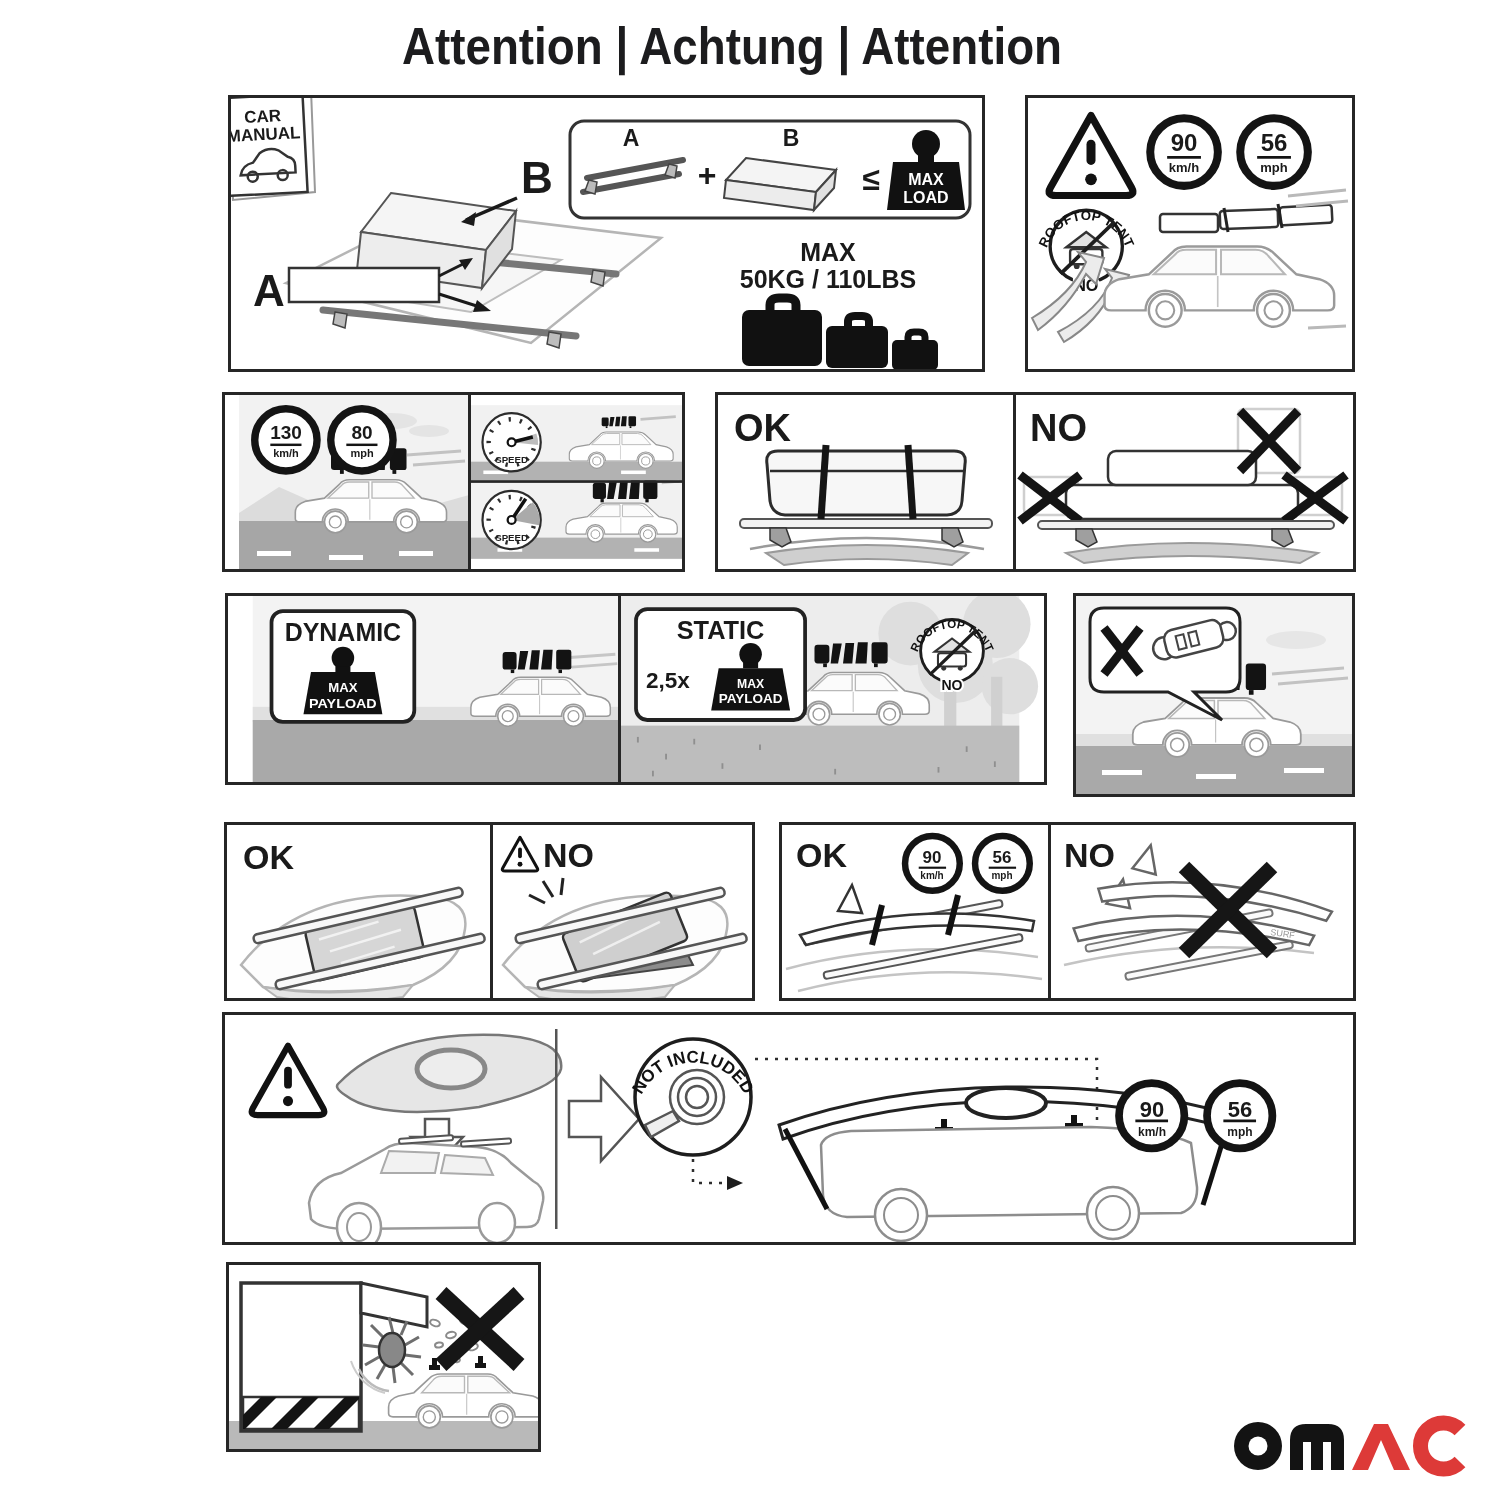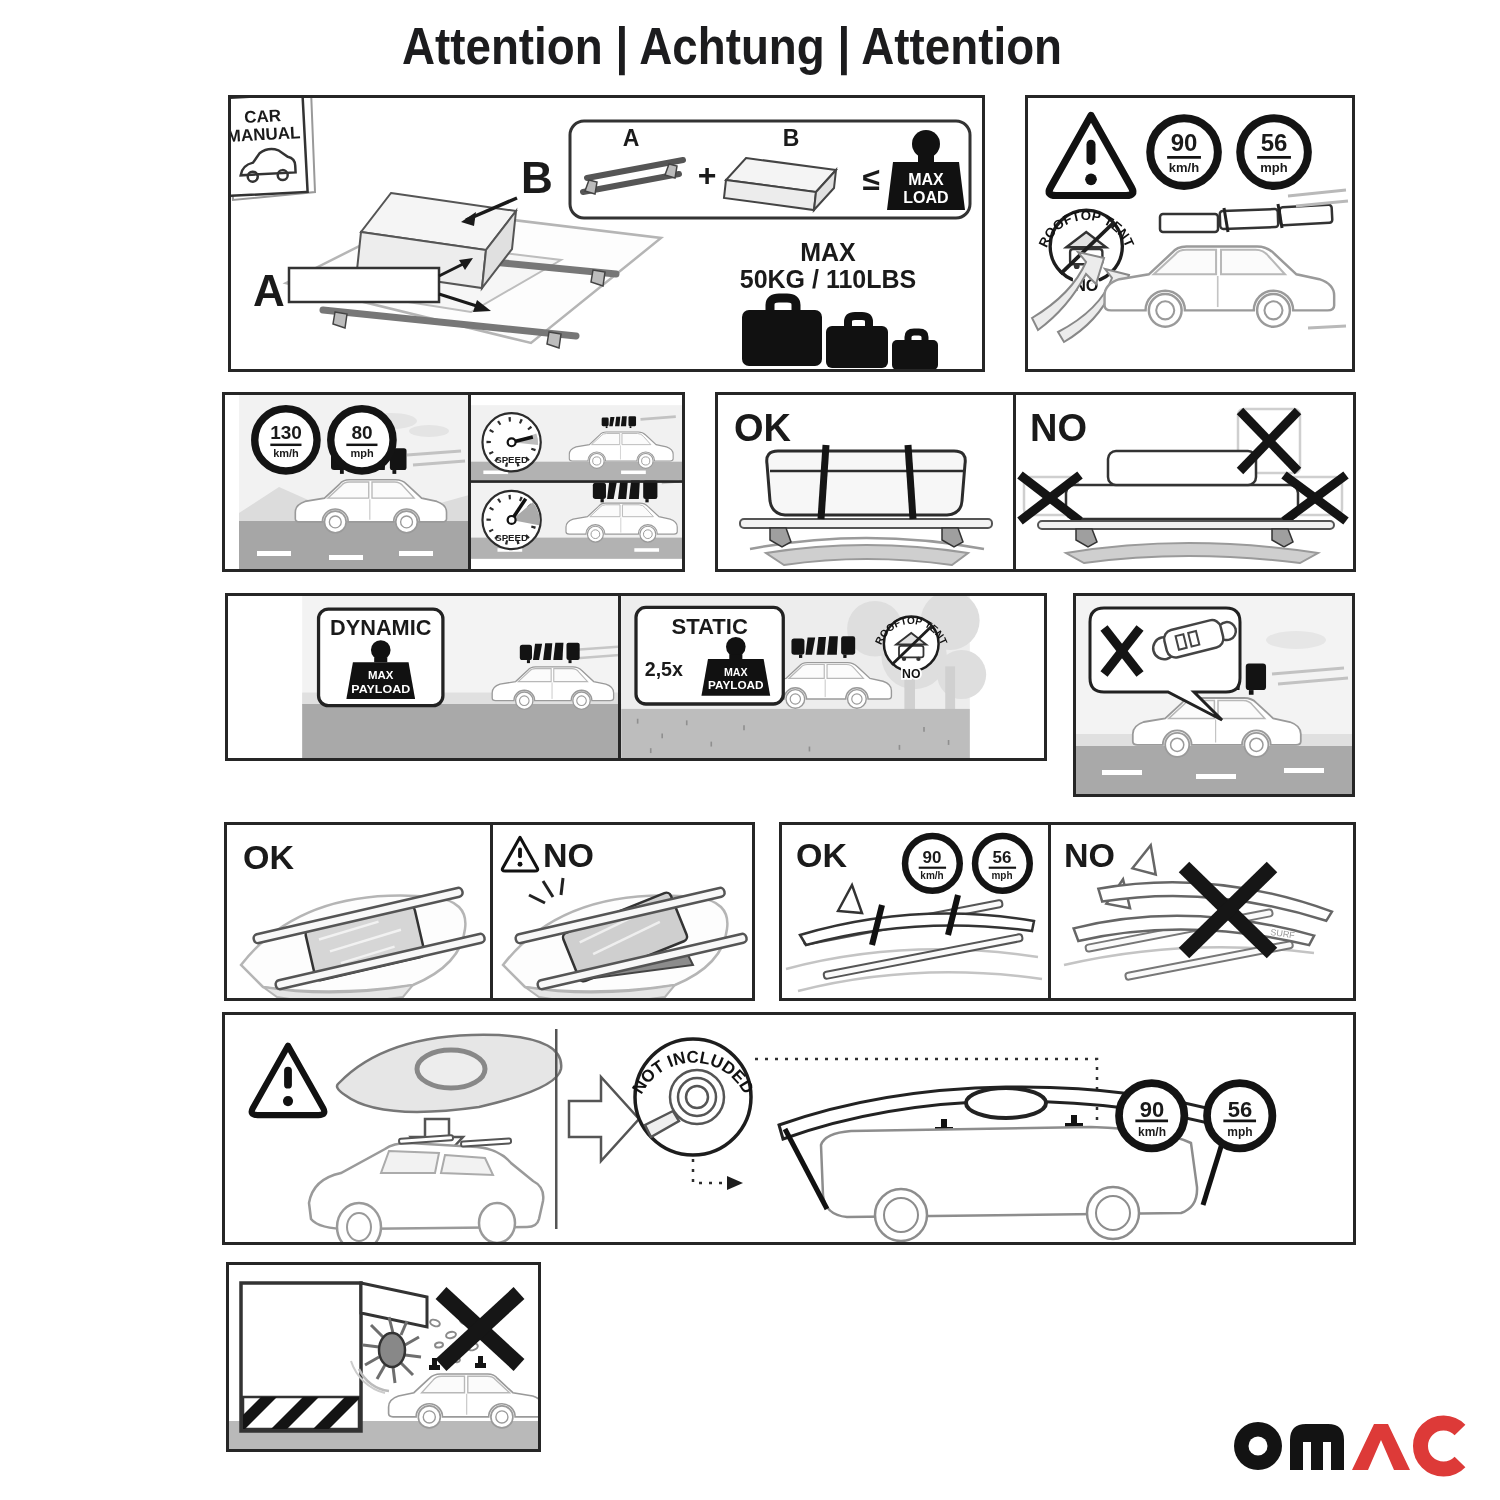--- a/index.html
+++ b/index.html
@@ -283,21 +283,21 @@
           </g>
           <rect x="12" y="90" width="296" height="8" rx="4" fill="#f3f3f3" stroke="#555" stroke-width="2"></rect>
           <path d="M50,98 l16,0 l5,13 l-9,5 l-12,-7 z" fill="#9f9f9f" stroke="#333" stroke-width="1.5"></path>
           <path d="M246,98 l16,0 l5,13 l-9,5 l-12,-7 z" fill="#9f9f9f" stroke="#333" stroke-width="1.5"></path>
           <path d="M40,122 Q160,102 292,122 L274,132 Q160,118 58,132 Z" fill="#cfcfcf" stroke="#9a9a9a" stroke-width="2"></path>
         </g>
       </g>
     </svg>
   </div>
 
-  <div class="panel" style="left:225px;top:593px;width:822px;height:168px;">
+  <div class="panel" style="left:225px;top:593px;width:822px;height:192px;">
     <div class="vdiv" style="left:390px;"></div>
     <svg viewBox="0 0 816 198" xmlns="http://www.w3.org/2000/svg">
       <g>
         <rect x="0" y="0" width="390" height="198" fill="#f3f3f3"></rect>
         <rect x="0" y="118" width="390" height="16" fill="#e0e0e0"></rect>
         <rect x="0" y="132" width="390" height="66" fill="#a9a9a9"></rect>
         <line x1="330" y1="66" x2="386" y2="62" stroke="#c6c6c6" stroke-width="3"></line>
         <line x1="336" y1="76" x2="388" y2="72" stroke="#c6c6c6" stroke-width="3"></line>
         <use href="#g-wagon" transform="translate(228,76) scale(0.53)"></use>
         <use href="#g-cargo" transform="translate(266,56) scale(0.62)"></use>

